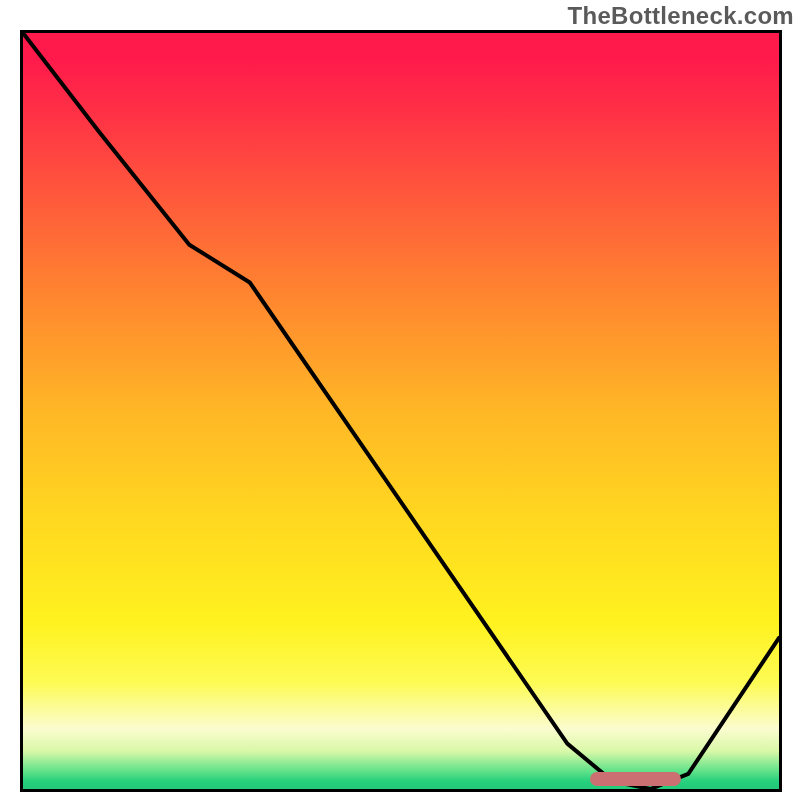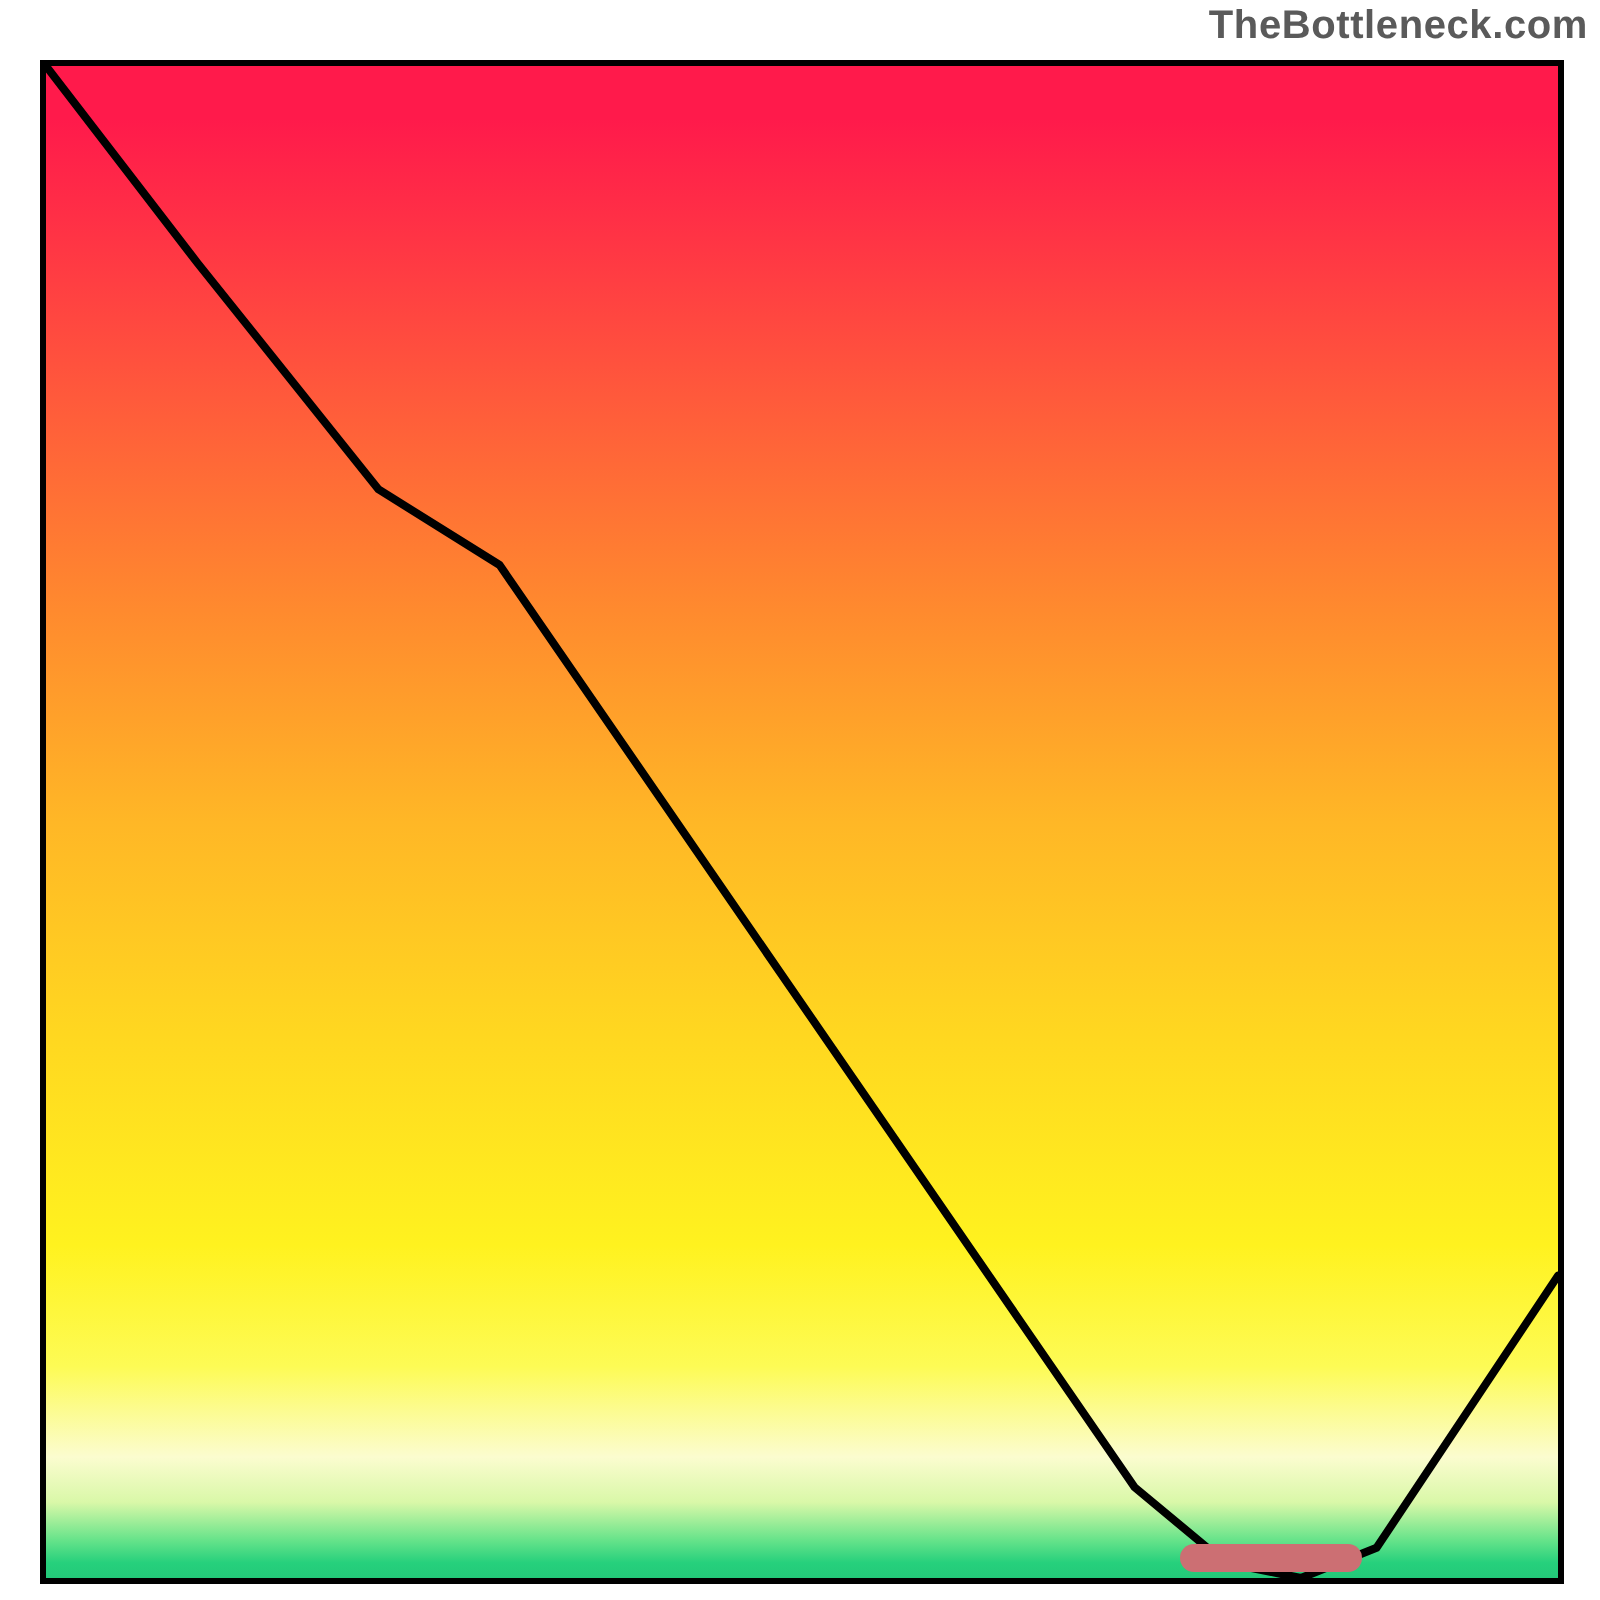--- a/index.html
+++ b/index.html
@@ -14,21 +14,21 @@
   .wrap {
     position: relative;
     width: 800px;
     height: 800px;
   }
   .watermark {
     position: absolute;
     top: 2px;
     right: 6px;
     color: #5a5a5a;
-    font-size: 20px;
+    font-size: 24px;
     font-weight: 600;
     letter-spacing: 0.3px;
     z-index: 5;
   }
   .frame {
     position: absolute;
     left: 20px;
     top: 30px;
     width: 762px;
     height: 762px;

